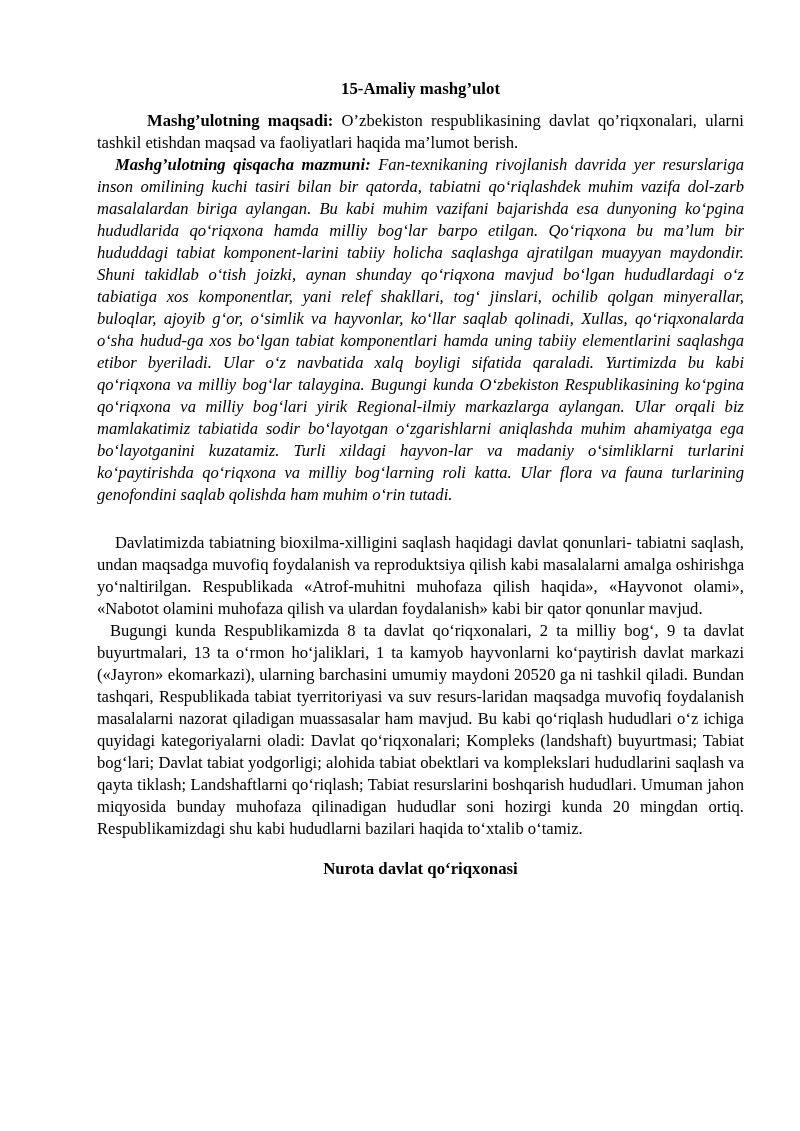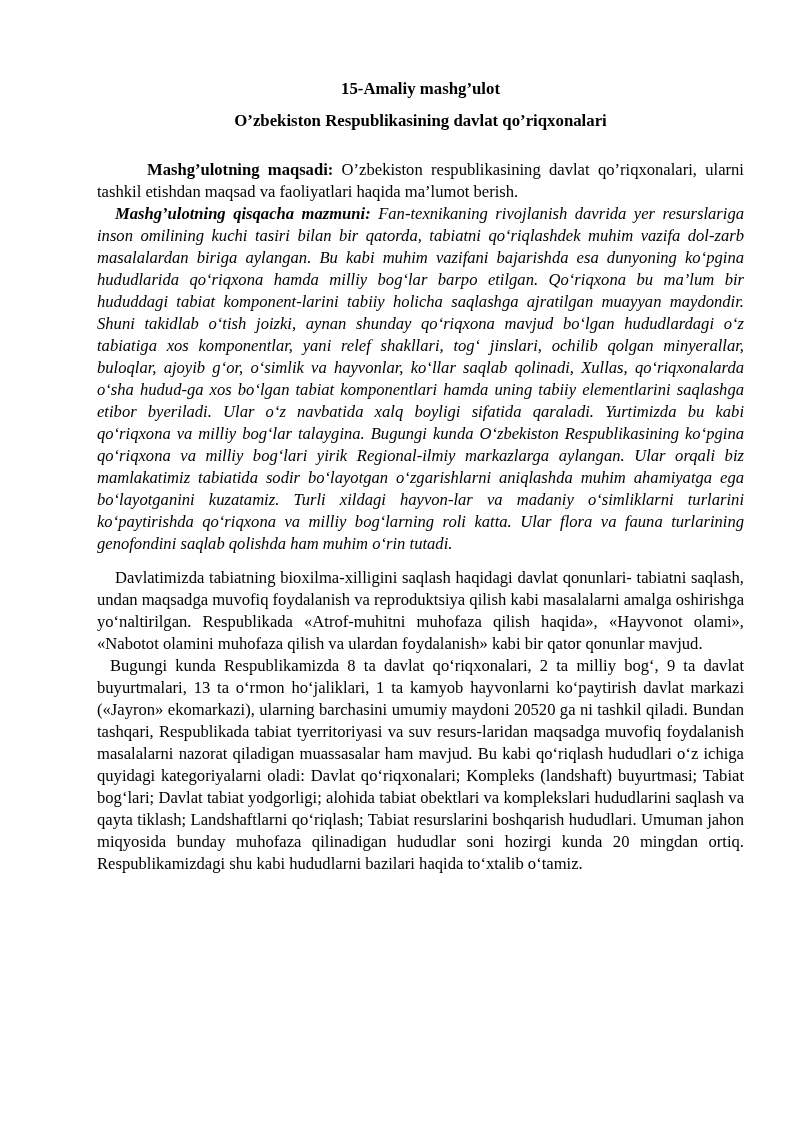--- a/index.html
+++ b/index.html
@@ -32,41 +32,41 @@
   .doc-subtitle { margin-bottom: 27px; }
   .para {
     font-size: 16.6px;
     line-height: 22px;
     text-align: justify;
     margin: 0;
   }
   .para .lead { font-weight: bold; }
   .p1 { text-indent: 50px; }
   .p2 { text-indent: 18px; font-style: italic; }
-  .p3 { text-indent: 18px; margin-top: 12px; }
+  .p3 { text-indent: 18px; margin-top: 26px; }
   .p4 { text-indent: 13px; margin-top: 0; }
   .closing-heading {
     font-size: 16.8px;
     font-weight: bold;
     text-align: center;
     margin: 18px 0 0 0;
     line-height: 22px;
   }
 </style>
 </head>
 <body>
 
 <div class="page">
 
   <h1 class="doc-title">15-Amaliy mashg’ulot</h1>
 
-  <h2 class="doc-subtitle">O’zbekiston Respublikasining davlat qo’riqxonalari</h2>
 
   <p class="para p1"><span class="lead">Mashg’ulotning maqsadi:</span><span> O’zbekiston respublikasining davlat qo’riqxonalari, ularni tashkil etishdan maqsad va faoliyatlari haqida ma’lumot berish.</span></p>
 
   <p class="para p2"><span class="lead">Mashg’ulotning qisqacha mazmuni:</span><span> Fan-texnikaning rivojlanish davrida yer resurslariga inson omilining kuchi tasiri bilan bir qatorda, tabiatni qo‘riqlashdek muhim vazifa dol-zarb masalalardan biriga aylangan. Bu kabi muhim vazifani bajarishda esa dunyoning ko‘pgina hududlarida qo‘riqxona hamda milliy bog‘lar barpo etilgan. Qo‘riqxona bu ma’lum bir hududdagi tabiat komponent-larini tabiiy holicha saqlashga ajratilgan muayyan maydondir. Shuni takidlab o‘tish joizki, aynan shunday qo‘riqxona mavjud bo‘lgan hududlardagi o‘z tabiatiga xos komponentlar, yani relef shakllari, tog‘ jinslari, ochilib qolgan minyerallar, buloqlar, ajoyib g‘or, o‘simlik va hayvonlar, ko‘llar saqlab qolinadi, Xullas, qo‘riqxonalarda o‘sha hudud-ga xos bo‘lgan tabiat komponentlari hamda uning tabiiy elementlarini saqlashga etibor byeriladi. Ular o‘z navbatida xalq boyligi sifatida qaraladi. Yurtimizda bu kabi qo‘riqxona va milliy bog‘lar talaygina. Bugungi kunda O‘zbekiston Respublikasining ko‘pgina qo‘riqxona va milliy bog‘lari yirik Regional-ilmiy markazlarga aylangan. Ular orqali biz mamlakatimiz tabiatida sodir bo‘layotgan o‘zgarishlarni aniqlashda muhim ahamiyatga ega bo‘layotganini kuzatamiz. Turli xildagi hayvon-lar va madaniy o‘simliklarni turlarini ko‘paytirishda qo‘riqxona va milliy bog‘larning roli katta. Ular flora va fauna turlarining genofondini saqlab qolishda ham muhim o‘rin tutadi.</span></p>
 
   <p class="para p3">Davlatimizda tabiatning bioxilma-xilligini saqlash haqidagi davlat qonunlari- tabiatni saqlash, undan maqsadga muvofiq foydalanish va reproduktsiya qilish kabi masalalarni amalga oshirishga yo‘naltirilgan. Respublikada «Atrof-muhitni muhofaza qilish haqida», «Hayvonot olami», «Nabotot olamini muhofaza qilish va ulardan foydalanish» kabi bir qator qonunlar mavjud.</p>
 
   <p class="para p4">Bugungi kunda Respublikamizda 8 ta davlat qo‘riqxonalari, 2 ta milliy bog‘, 9 ta davlat buyurtmalari, 13 ta o‘rmon ho‘jaliklari, 1 ta kamyob hayvonlarni ko‘paytirish davlat markazi («Jayron» ekomarkazi), ularning barchasini umumiy maydoni 20520 ga ni tashkil qiladi. Bundan tashqari, Respublikada tabiat tyerritoriyasi va suv resurs-laridan maqsadga muvofiq foydalanish masalalarni nazorat qiladigan muassasalar ham mavjud. Bu kabi qo‘riqlash hududlari o‘z ichiga quyidagi kategoriyalarni oladi: Davlat qo‘riqxonalari; Kompleks (landshaft) buyurtmasi; Tabiat bog‘lari; Davlat tabiat yodgorligi; alohida tabiat obektlari va komplekslari hududlarini saqlash va qayta tiklash; Landshaftlarni qo‘riqlash; Tabiat resurslarini boshqarish hududlari. Umuman jahon miqyosida bunday muhofaza qilinadigan hududlar soni hozirgi kunda 20 mingdan ortiq. Respublikamizdagi shu kabi hududlarni bazilari haqida to‘xtalib o‘tamiz.</p>
 
+  <h3 class="closing-heading">Nurota davlat qo‘riqxonasi</h3>
 
 </div>
 
 </body></html>

